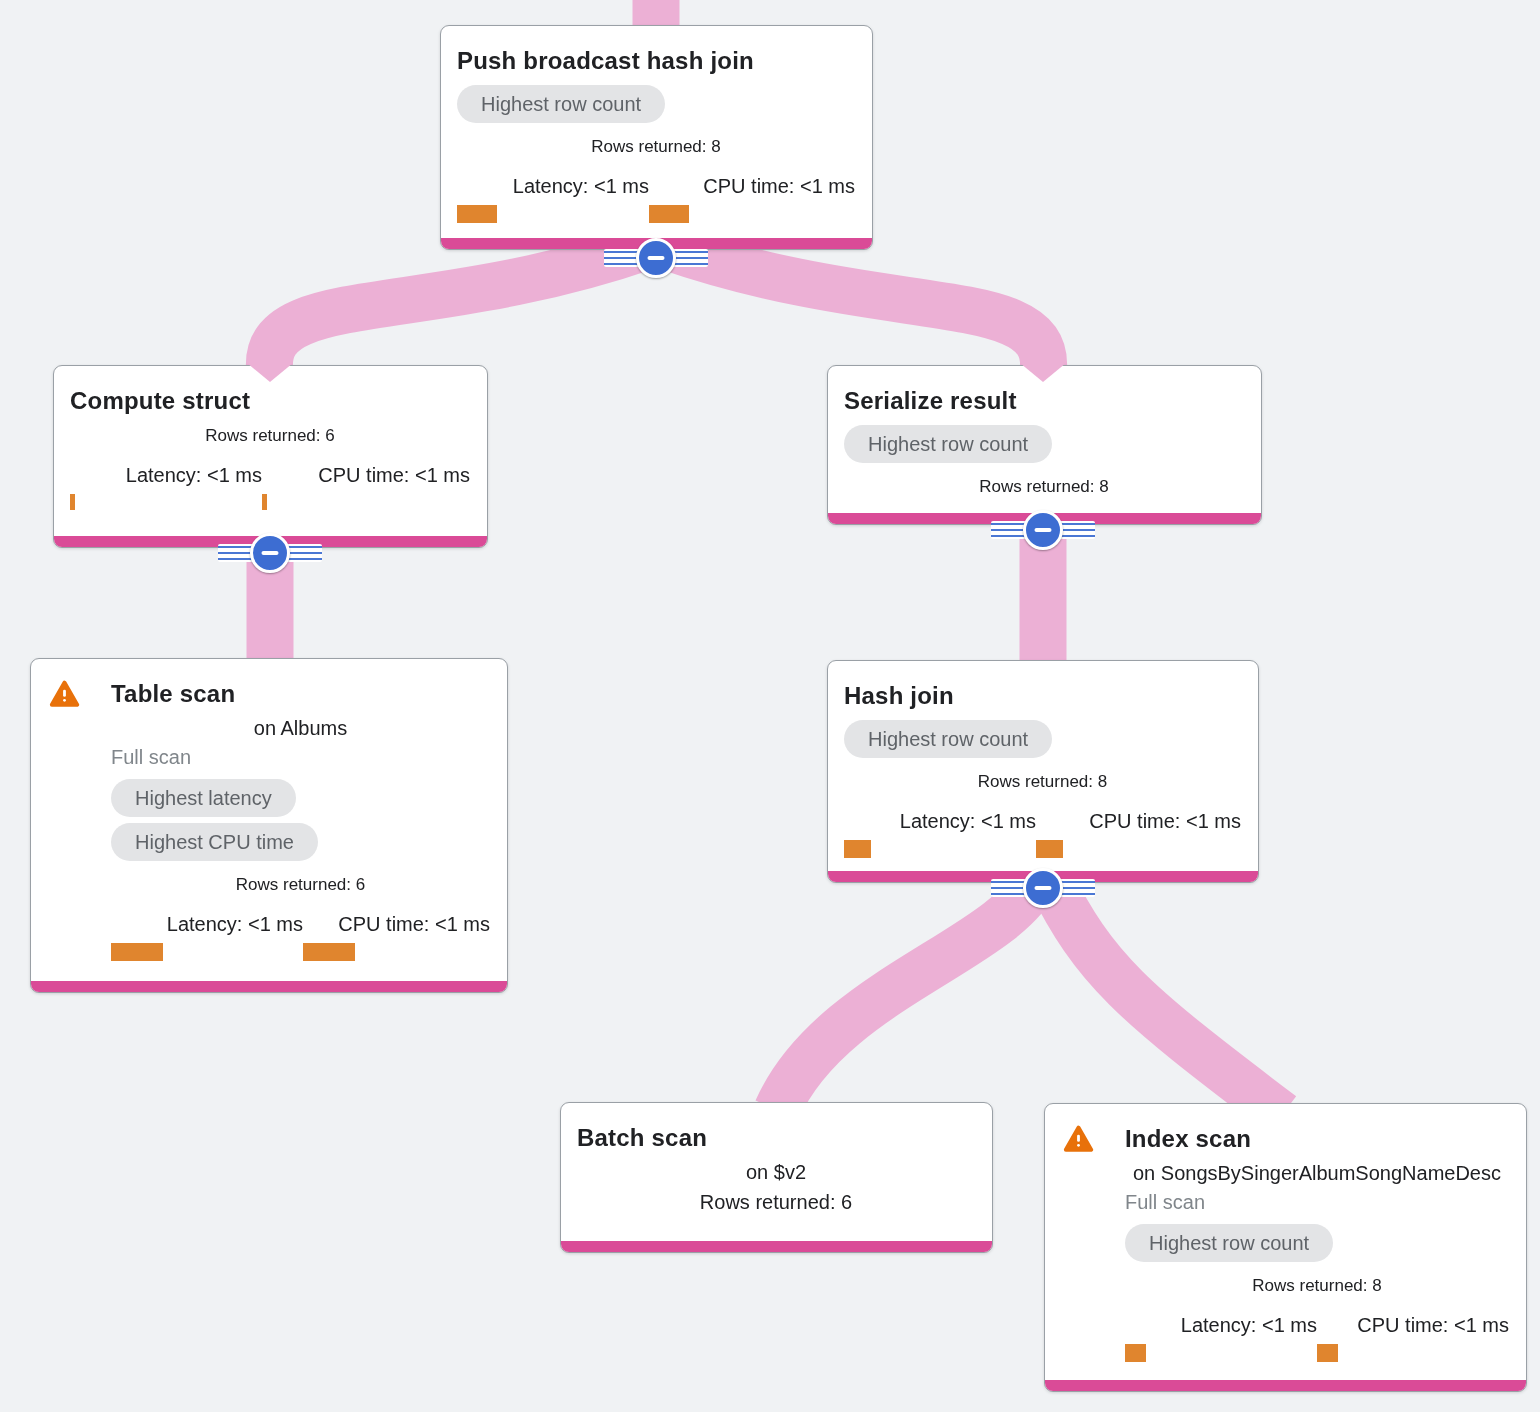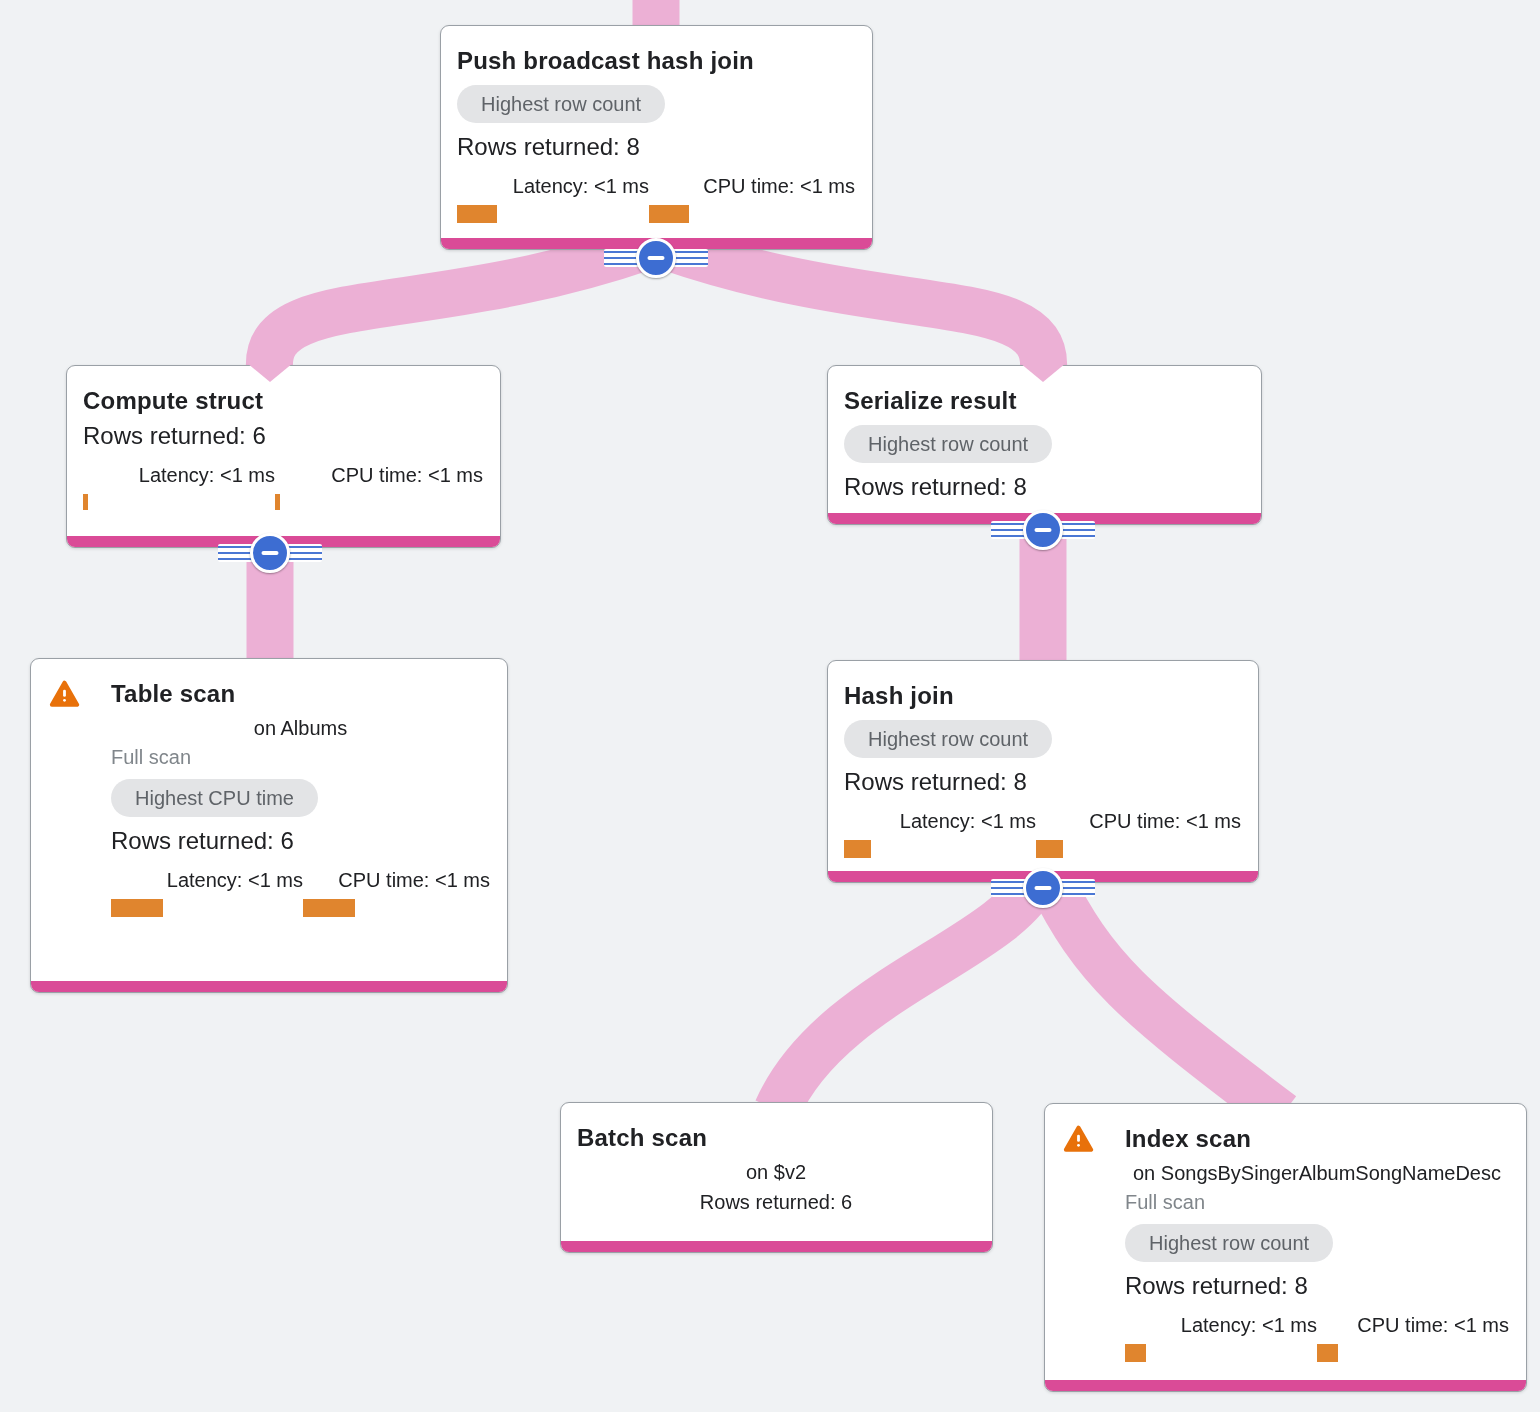--- a/index.html
+++ b/index.html
@@ -27,21 +27,21 @@
   .title { font-size:24px; font-weight:bold; letter-spacing:.2px; line-height:30px; }
   .sub   { font-size:20px; line-height:26px; margin-top:6px;text-align:center; }
   .sub2  { font-size:20px; line-height:26px; margin-top:3px; color:#80868b; }
   .badge-row { margin-top:9px; }
   .badge-row + .badge-row { margin-top:6px; }
   .pill {
     display:inline-block; background:#e3e4e6; color:#5f6368;
     font-size:20px; line-height:38px; height:38px;
     padding:0 24px; border-radius:19px;
   }
-  .rows { font-size:24px; line-height:26px; margin-top:11px; }
+  .rows { font-size:17px; line-height:26px; margin-top:11px;text-align:center; }
   .metrics { margin-top:13px; display:grid; grid-template-columns:192px 1fr;text-align:right; }
   .mlabel { font-size:20px; line-height:26px; }
   .bar { height:18px; margin-top:6px; background:#e0852e; }
   .bar.slim { height:16px; }
 
   .collapse { position:absolute; z-index:3; width:104px; height:42px;
               transform:translate(-50%,-50%); cursor:pointer; }
   .band {
     position:absolute; left:0; top:12px; width:104px; height:18px; border-radius:2px;
     background:linear-gradient(#fff 0 2px,#4a77d4 2px 4px,#fff 4px 8px,
@@ -87,21 +87,21 @@
         </div>
         <div class="metric">
           <div class="mlabel">CPU time: &lt;1 ms</div>
           <div class="bar" style="width: 40px;"></div>
         </div>
       </div>
     </div>
     <div class="accent"></div>
   </div>
 
-  <div class="node" style="left:66px;top:365px;width:435px;height:183px">
+  <div class="node" style="left:53px;top:365px;width:435px;height:183px">
     <div class="node-body">
       <div class="title">Compute struct</div>
       <div class="rows" style="margin-top:7px">Rows returned: 6</div>
       <div class="metrics">
         <div class="metric">
           <div class="mlabel">Latency: &lt;1 ms</div>
           <div class="bar slim" style="width: 5px;"></div>
         </div>
         <div class="metric">
           <div class="mlabel">CPU time: &lt;1 ms</div>
@@ -126,20 +126,21 @@
       <svg viewBox="0 0 24 22" width="31" height="28">
         <path d="M12 2 L22 19.5 H2 Z" fill="#e8710a" stroke="#e8710a" stroke-width="3" stroke-linejoin="round"></path>
         <rect x="10.9" y="7.6" width="2.2" height="5.6" rx="1.1" fill="#fff"></rect>
         <rect x="10.9" y="14.9" width="2.2" height="2.2" rx="1.1" fill="#fff"></rect>
       </svg>
     </div>
     <div class="node-body">
       <div class="title">Table scan</div>
       <div class="sub">on Albums</div>
       <div class="sub2">Full scan</div>
+      <div class="badge-row"><span class="pill">Highest latency</span></div>
       <div class="badge-row"><span class="pill">Highest CPU time</span></div>
       <div class="rows">Rows returned: 6</div>
       <div class="metrics">
         <div class="metric">
           <div class="mlabel">Latency: &lt;1 ms</div>
           <div class="bar" style="width: 52px;"></div>
         </div>
         <div class="metric">
           <div class="mlabel">CPU time: &lt;1 ms</div>
           <div class="bar" style="width: 52px;"></div>

